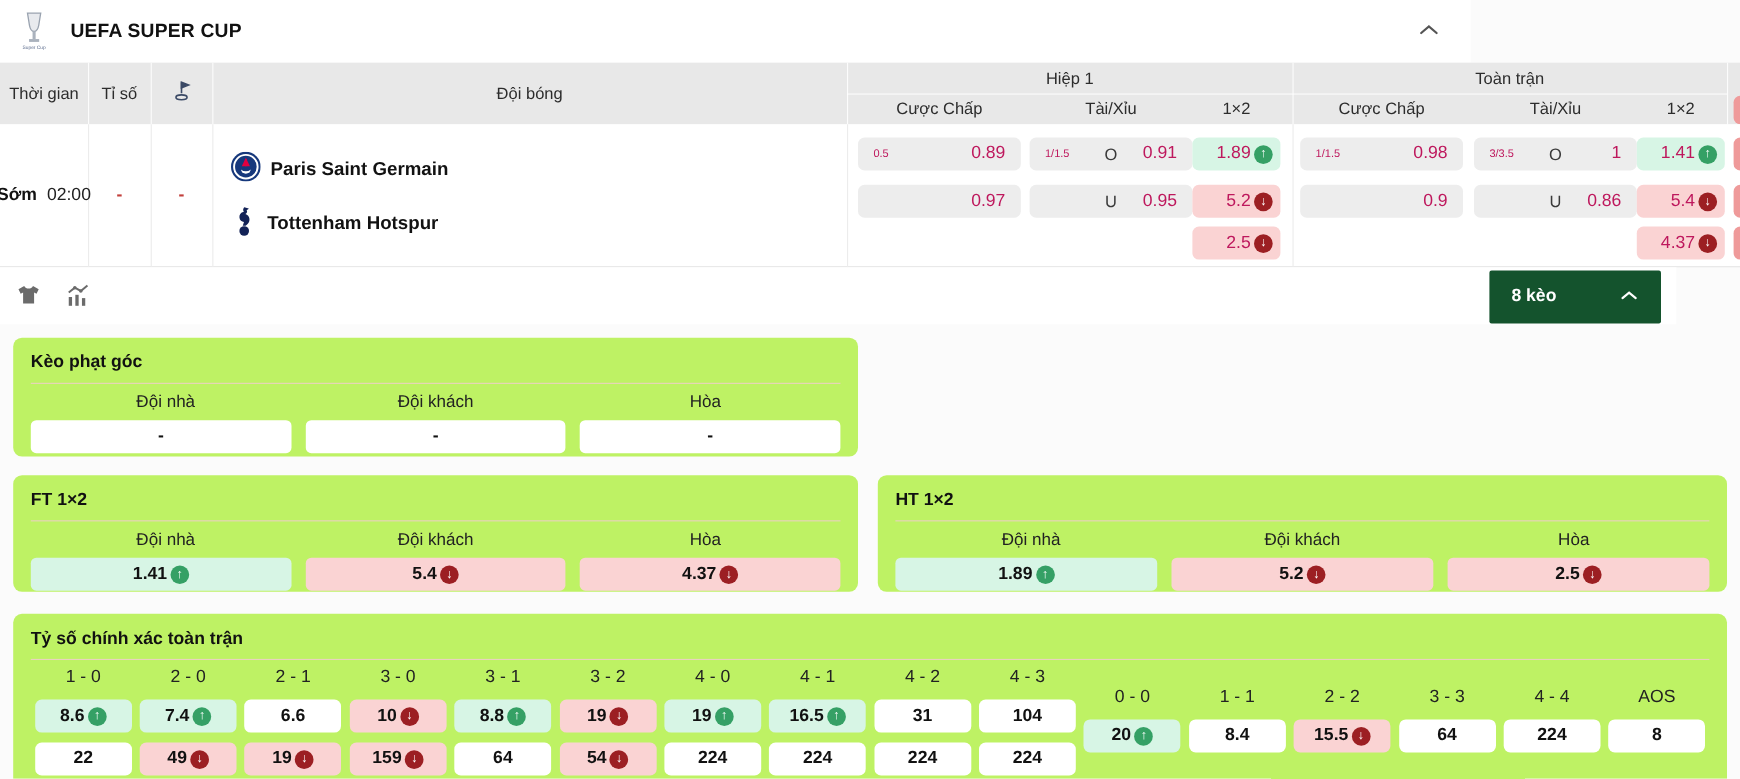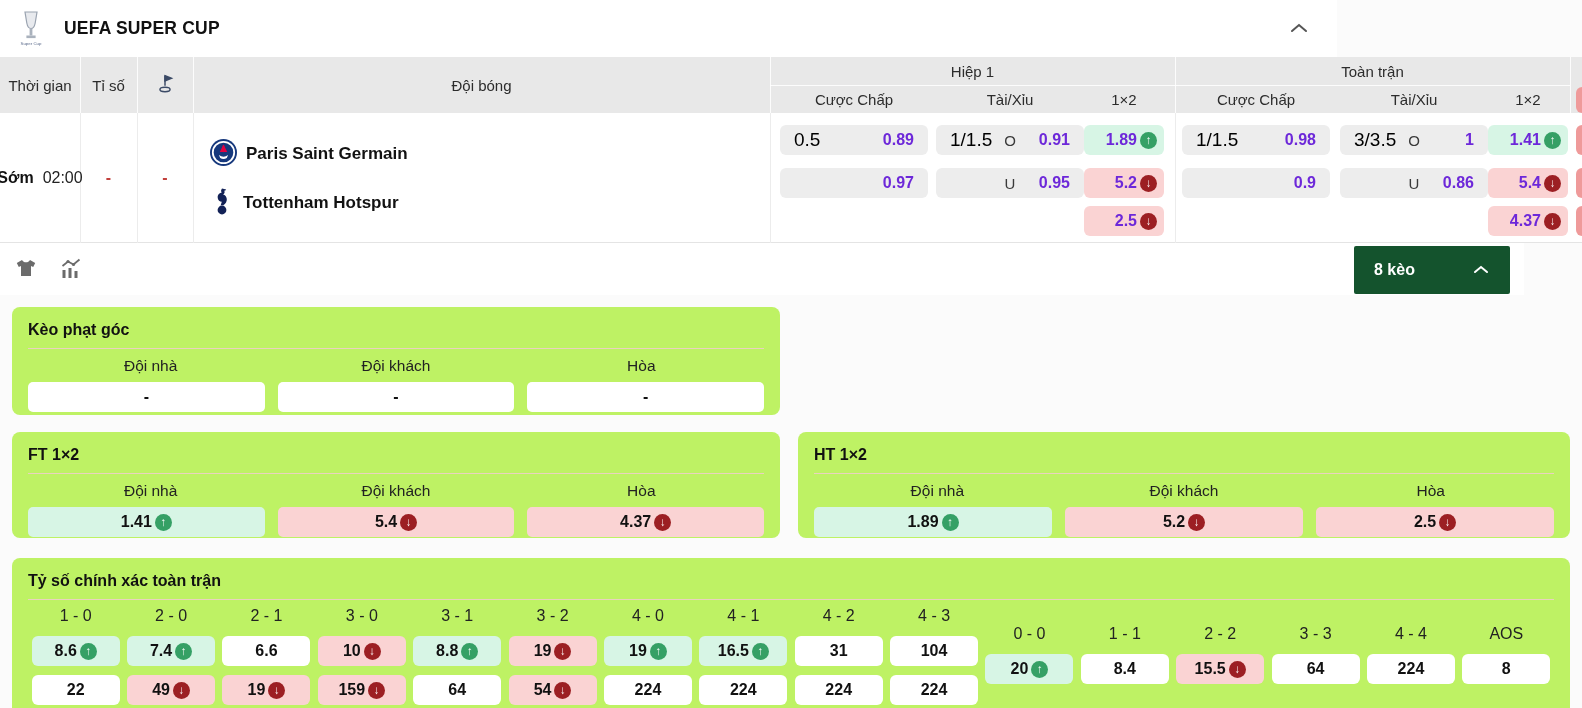--- a/index.html
+++ b/index.html
@@ -29,23 +29,23 @@
   .time-col { position:absolute; left:0; top:0; width:80px; height:130px; display:flex; flex-direction:row; align-items:center; justify-content:center; gap:9px; }
   .time-status { font-weight:700; font-size:16px; color:#111; }
   .time-val { font-size:16px; color:#222; }
   .dash { position:absolute; top:0; height:130px; display:flex; align-items:center; justify-content:center; font-weight:700; font-size:16px; color:#c2403c; }
   .teams { position:absolute; left:193px; top:0; width:577px; height:130px; }
   .team-row { position:absolute; left:17px; display:flex; align-items:center; gap:9px; height:28px; cursor:pointer; }
   .team-name { font-size:17px; font-weight:600; color:#121212; }
 
   .ocell { position:absolute; height:30px; border-radius:6px; display:flex; align-items:center; font-size:16px; cursor:pointer; }
   .ocell.gray { background:#ededed; padding:0 14px; }
-  .ocell .line { color:#000000; font-size:19px; }
+  .ocell .line { color:#be185d; font-size:10px; }
   .ocell .side { color:#3a3a3a; font-size:15px; width:24px; text-align:center; }
-  .ocell .odds { font-weight:700; color:#6d28d9; }
+  .ocell .odds { font-weight:400; color:#be185d; }
   .ocell.hdp { justify-content:space-between; }
   .ocell.ou .line { flex:1; text-align:left; }
   .ocell.ou .odds { flex:1; text-align:right; }
   .ocell.x12 { justify-content:flex-end; padding:0 7px; gap:3px; }
   .up-bg { background:#d7f5e5; }
   .down-bg { background:#fad3d3; }
   .flat-bg { background:#ffffff; }
 
   .trend { width:17px; height:17px; border-radius:50%; color:#fff; font-size:11.5px; line-height:17px; text-align:center; font-weight:700; flex:none; }
   .trend.up { background:#35a065; }

